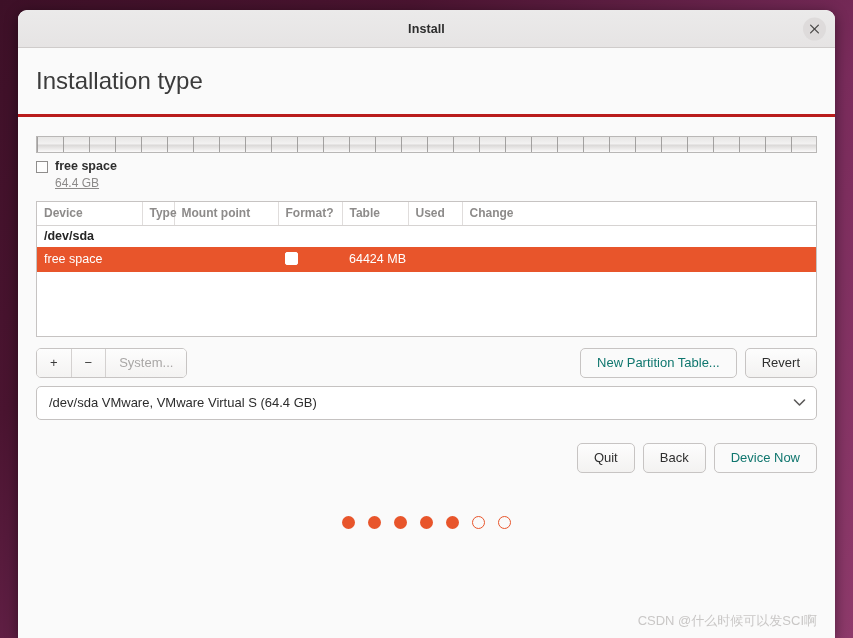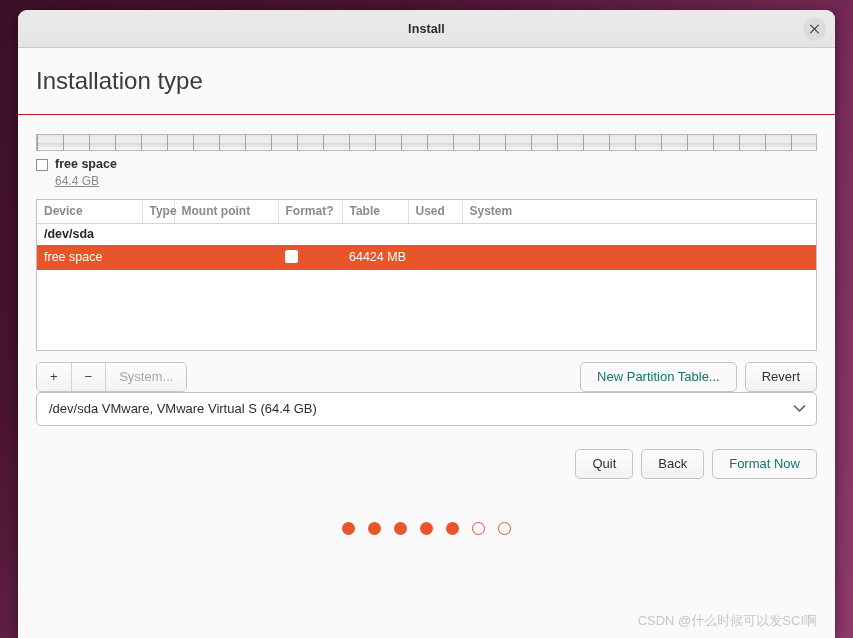--- a/index.html
+++ b/index.html
@@ -64,21 +64,21 @@
     padding: 0;
   }
   .close-btn svg { display: block; }
 
   
   .page-head {
     flex: 0 0 66px;
     display: flex;
     align-items: center;
     padding-left: 18px;
-    border-bottom: 1px solid #b91c1c;
+    border-bottom: 3px solid #b91c1c;
     background: #fafafa;
   }
   .page-title {
     font-size: 24px;
     color: #3b3b3b;
     font-weight: normal;
   }
 
   
   .content {
@@ -131,21 +131,21 @@
     color: #8c8a89;
     margin-top: 1px;
     text-decoration: underline;
   }
 
   
   .table-wrap {
     margin-top: 10px;
     border: 1px solid #c6c3c2;
     background: #ffffff;
-    height: 152px;
+    height: 136px;
     box-sizing: border-box;
     overflow: hidden;
   }
   table.parts {
     width: 100%;
     border-collapse: collapse;
     table-layout: fixed;
   }
   table.parts th {
     text-align: left;
@@ -236,21 +236,21 @@
   }
   .btn + .btn { margin-left: 8px; }
 
   
   .boot-label {
     margin-top: 15px;
     font-size: 13px;
     color: #3a3a3a;
   }
   .combo {
-    margin-top: 0;
+    margin-top: 8px;
     height: 34px;
     border: 1px solid #c5c2c1;
     border-radius: 5px;
     background: #ffffff;
     display: flex;
     align-items: center;
     padding: 0 10px 0 12px;
     cursor: pointer;
     box-sizing: border-box;
   }
@@ -337,21 +337,21 @@
           <col>
         </colgroup>
         <thead>
           <tr>
             <th>Device</th>
             <th>Type</th>
             <th>Mount point</th>
             <th>Format?</th>
             <th>Table</th>
             <th>Used</th>
-            <th>System</th>
+            <th>Change</th>
           </tr>
         </thead>
         <tbody>
           <tr class="dev-row">
             <td>/dev/sda</td>
             <td></td>
             <td></td>
             <td></td>
             <td></td>
             <td></td>
@@ -386,21 +386,21 @@
       <span class="combo-arrow">
         <svg width="13" height="9" viewBox="0 0 13 9" aria-hidden="true">
           <path d="M1.5 2 L6.5 7 L11.5 2" fill="none" stroke="#5c5a59" stroke-width="1.6" stroke-linecap="round" stroke-linejoin="round"></path>
         </svg>
       </span>
     </div>
 
     <div class="actions">
       <button class="btn">Quit</button>
       <button class="btn">Back</button>
-      <button class="btn disabled">Format Now</button>
+      <button class="btn disabled">Device Now</button>
     </div>
 
     <div class="dots">
       <span class="dot filled"></span>
       <span class="dot filled"></span>
       <span class="dot filled"></span>
       <span class="dot filled"></span>
       <span class="dot filled"></span>
       <span class="dot hollow"></span>
       <span class="dot hollow"></span>

